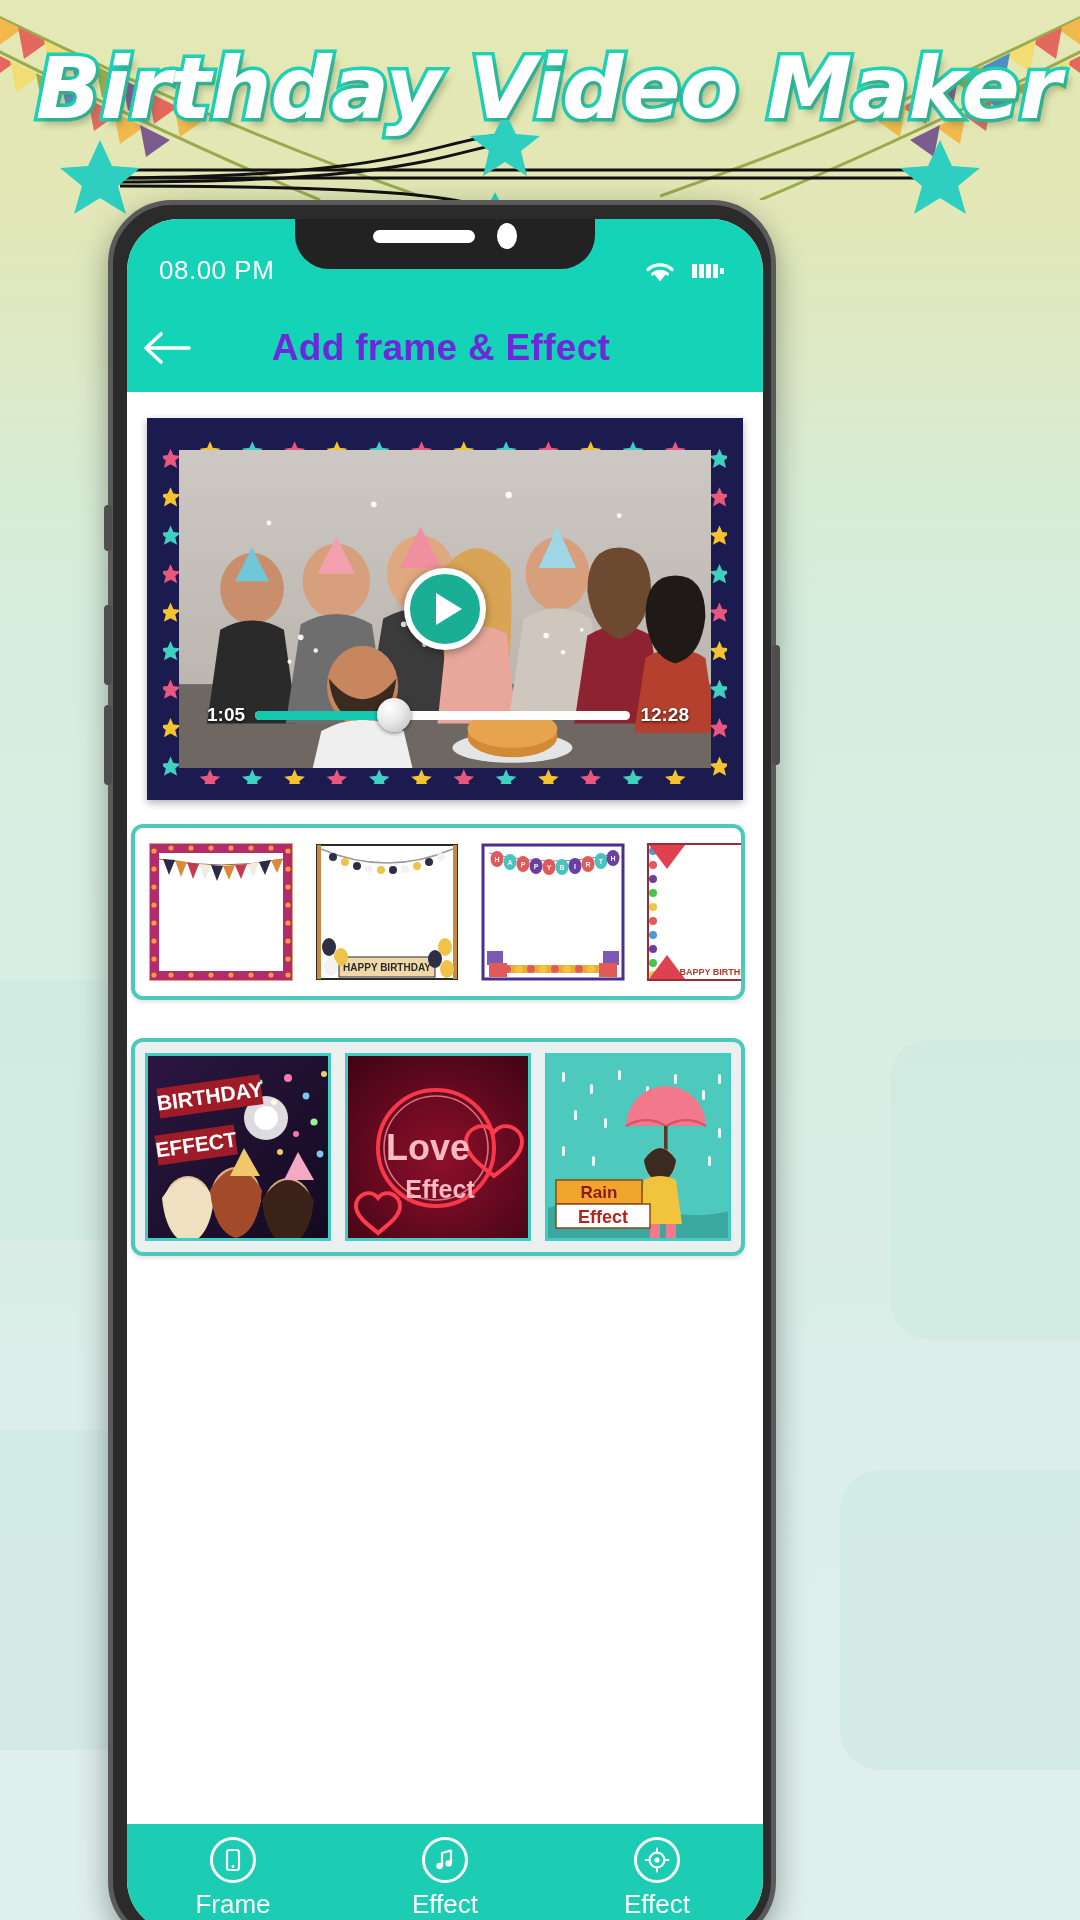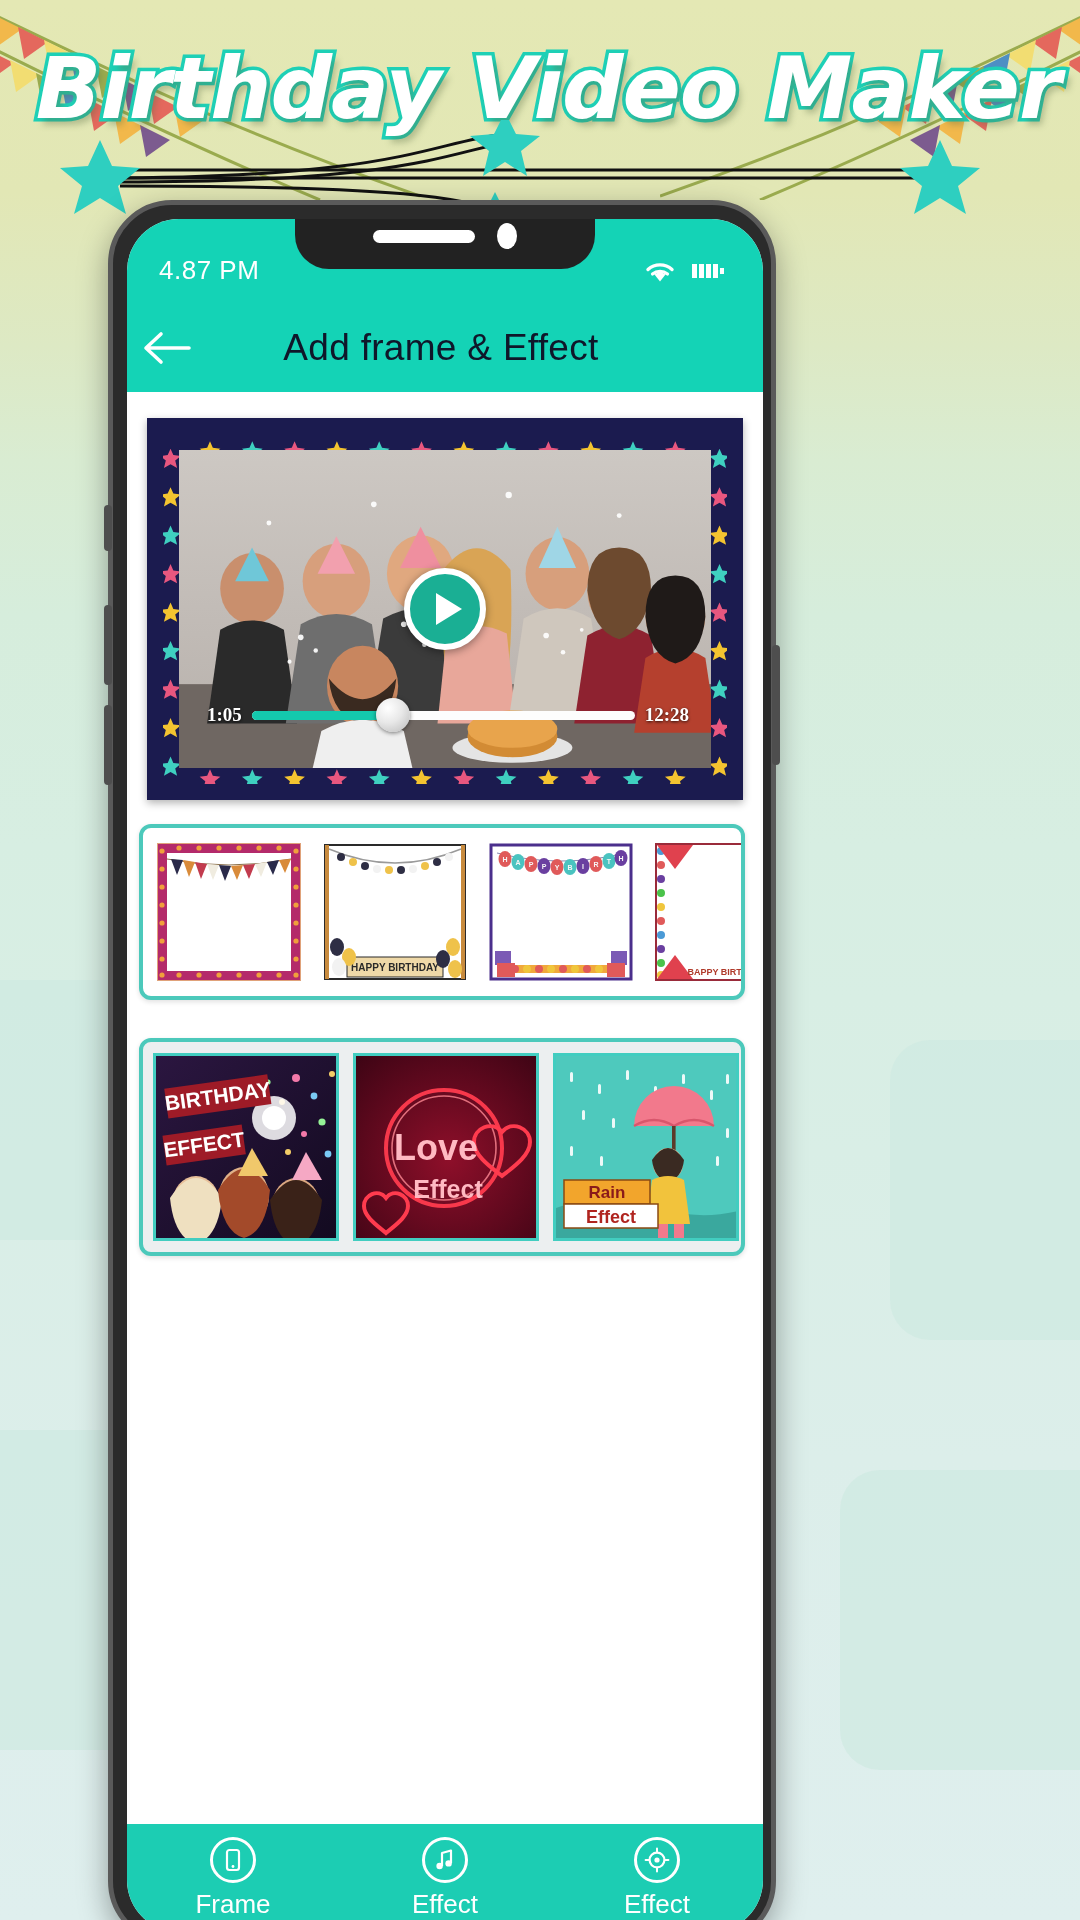--- a/index.html
+++ b/index.html
@@ -104,21 +104,22 @@
   }
   #speaker { width: 102px; height: 13px; background: #fff; border-radius: 8px; }
   #front-camera { width: 20px; height: 26px; background: #fff; border-radius: 50%; }
 
   
   #app-bar {
     height: 88px;
     background: #14d3b6;
     display: flex; align-items: center;
     padding: 0 14px;
-    color: #0f172a;
+    color: #6d28d9;
+    font-weight: bold;
   }
   #app-title {
     flex: 1; text-align: center;
     font-size: 37px;
     margin-right: 60px;
     letter-spacing: .3px;
   }
 
   
   #preview-wrap {
@@ -126,21 +127,20 @@
     position: relative;
     height: 382px;
     background: #fff;
     box-shadow: 0 3px 8px rgba(0,0,0,.3);
   }
   #preview-frame {
     position: absolute; inset: 0;
     border: 16px solid transparent;
     background: #1b1b4f;
     overflow: hidden;
-    font-family: Liberation Serif, serif;
   }
   #preview-photo {
     position: absolute;
     left: 16px; top: 16px; right: 16px; bottom: 16px;
     overflow: hidden;
     background: #b9b2ad;
   }
   .party-scene { position: absolute; inset: 0; }
 
   #play-button {
@@ -187,21 +187,21 @@
     left: 37%; top: 50%;
     transform: translate(-50%,-50%);
     width: 34px; height: 34px;
     border-radius: 50%;
     background: radial-gradient(circle at 35% 30%, #ffffff 0%, #e8e8e8 45%, #b9b9b9 100%);
     box-shadow: 0 1px 4px rgba(0,0,0,.5);
   }
 
   
   .selector-card {
-    margin: 24px 18px 0 12px;
+    margin: 24px 18px 0 4px;
     border: 4px solid #4cc9bb;
     border-radius: 12px;
     background: #fff;
     padding: 12px 10px;
     display: flex;
     align-items: center;
     gap: 14px;
     overflow: hidden;
     box-shadow: 0 2px 5px rgba(0,0,0,.12);
   }
@@ -319,21 +319,21 @@
 
 <div id="phone">
   <div class="side-btn l1"></div>
   <div class="side-btn l2"></div>
   <div class="side-btn l3"></div>
   <div class="side-btn r1"></div>
 
   <div id="phone-screen">
 
     <div id="status-bar">
-      <div id="status-time">4.87 PM</div>
+      <div id="status-time">08.00 PM</div>
       <div id="notch">
         <div id="speaker"></div>
         <div id="front-camera"></div>
       </div>
       <div id="status-right">
         <svg width="34" height="26" viewBox="0 0 34 26">
           <path d="M17 23.5 L11.5 16.5 A9 9 0 0 1 22.5 16.5 Z" fill="#fff"></path>
           <path d="M5 11.5 A18 18 0 0 1 29 11.5" stroke="#fff" stroke-width="3.4" fill="none" stroke-linecap="round"></path>
           <path d="M9.5 16 A12 12 0 0 1 24.5 16" stroke="#fff" stroke-width="3.2" fill="none" stroke-linecap="round"></path>
         </svg>

